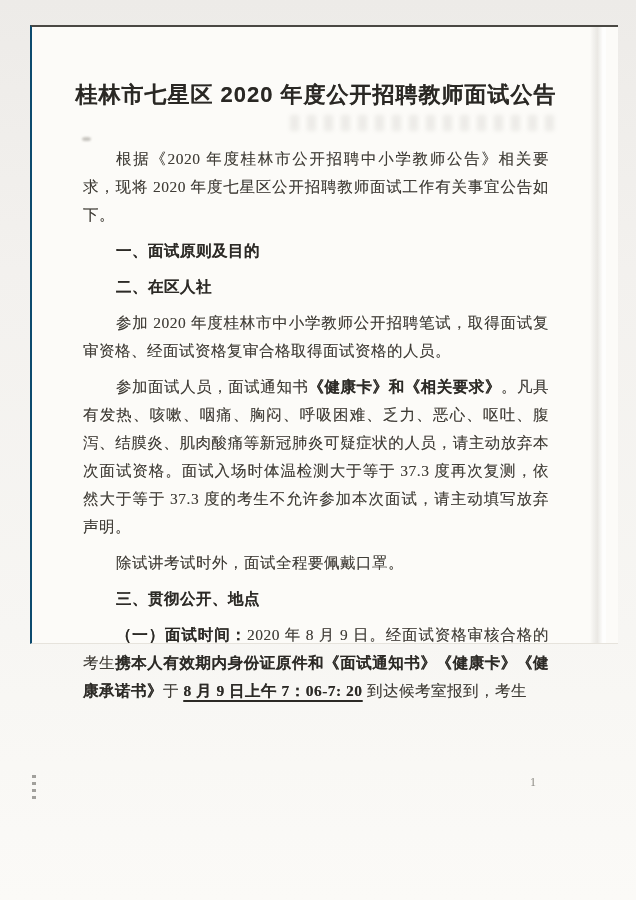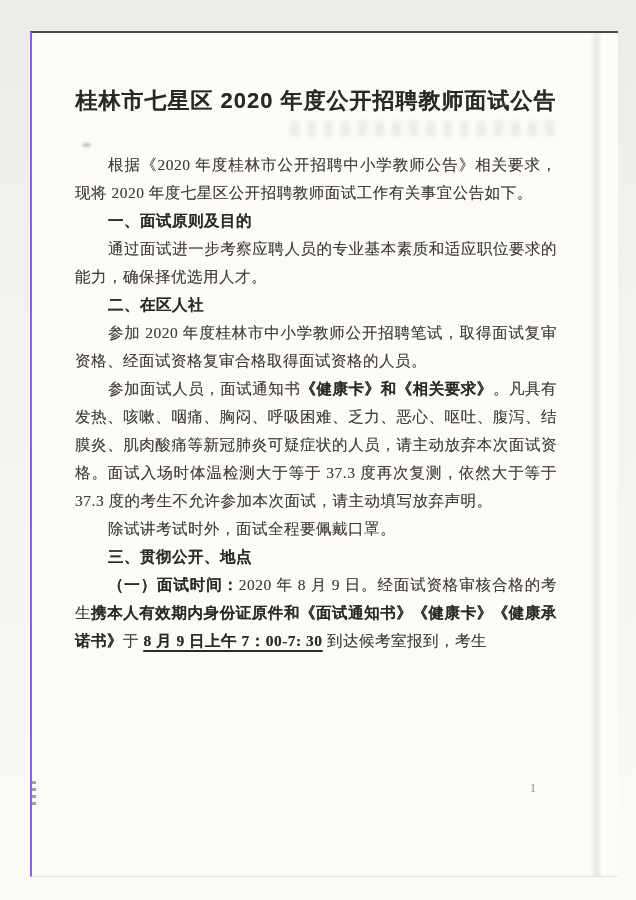--- a/index.html
+++ b/index.html
@@ -2,24 +2,24 @@
 <html><head>
 <meta charset="utf-8">
 <style>
   html,body{margin:0;padding:0;}
   body{
     width:636px;height:900px;overflow:hidden;position:relative;
     background:linear-gradient(180deg,#edebe8 0%,#f3f1ee 30%,#f7f6f3 70%,#fbfaf7 100%);
     font-family:"Liberation Serif","DejaVu Serif",serif;
   }
   .paper{
-    position:absolute;left:30px;top:31px;width:588px;height:846px;
+    position:absolute;left:30px;top:25px;width:588px;height:619px;
     background:#fcfbf8;
     border-top:2px solid #4a4843;
-    border-left:2px solid #8b5cf6;
+    border-left:2px solid #0c4a6e;
     border-bottom:1px solid #e6e3dc;
     box-sizing:border-box;
   }
   .fold-shade{
     position:absolute;top:0;bottom:0;right:12px;width:16px;
     background:linear-gradient(90deg,rgba(196,192,184,0) 0%,rgba(186,182,174,0.28) 45%,rgba(255,255,255,0.65) 80%);
     filter:blur(0.6px);
     pointer-events:none;
   }
   .ghost{
@@ -41,21 +41,21 @@
   }
   h1.doc-title{
     margin:0;padding:0;text-align:center;
     font-family:"Liberation Sans","DejaVu Sans",sans-serif;
     font-size:22px;line-height:30px;font-weight:700;
     letter-spacing:1px;color:#2a2824;
     text-shadow:0 0 .5px rgba(42,40,36,.55);
   }
   .doc-body{margin-top:35px;}
   .para{
-    margin:0;padding:0;
+    margin:8px;padding:0;
     font-size:15.5px;line-height:28px;letter-spacing:.5px;
     color:#403d37;text-align:justify;text-indent:33px;
     text-shadow:0 0 .4px rgba(64,61,55,.45);
   }
   .para.heading{
     font-family:Liberation Sans, sans-serif;
     font-weight:700;color:#2c2a26;text-align:left;
   }
   .seg.b{
     font-weight:700;color:#2c2a26;
@@ -80,24 +80,23 @@
   <div class="fold-shade"></div>
   <div class="ghost"></div>
   <div class="speck-a"></div>
   <div class="speck-b"></div>
 
   <div class="content">
     <h1 class="doc-title">桂林市七星区 2020 年度公开招聘教师面试公告</h1>
     <div class="doc-body" id="doc-paragraphs">
         <p class="para body"><span class="seg">根据《2020 年度桂林市公开招聘中小学教师公告》相关要求，现将 2020 年度七星区公开招聘教师面试工作有关事宜公告如下。</span></p>
         <p class="para heading"><span class="seg b">一、面试原则及目的</span></p>
-        <p class="para body"><span class="seg">通过面试进一步考察应聘人员的专业基本素质和适应职位要求的能力，确保择优选用人才。</span></p>
         <p class="para heading"><span class="seg b">二、在区人社</span></p>
         <p class="para body"><span class="seg">参加 2020 年度桂林市中小学教师公开招聘笔试，取得面试复审资格、经面试资格复审合格取得面试资格的人员。</span></p>
         <p class="para body"><span class="seg">参加面试人员，面试通知书</span><span class="seg b">《健康卡》和《相关要求》</span><span class="seg">。凡具有发热、咳嗽、咽痛、胸闷、呼吸困难、乏力、恶心、呕吐、腹泻、结膜炎、肌肉酸痛等新冠肺炎可疑症状的人员，请主动放弃本次面试资格。面试入场时体温检测大于等于 37.3 度再次复测，依然大于等于 37.3 度的考生不允许参加本次面试，请主动填写放弃声明。</span></p>
         <p class="para body"><span class="seg">除试讲考试时外，面试全程要佩戴口罩。</span></p>
         <p class="para heading"><span class="seg b">三、贯彻公开、地点</span></p>
-        <p class="para body"><span class="seg b">（一）面试时间：</span><span class="seg">2020 年 8 月 9 日。经面试资格审核合格的考生</span><span class="seg b">携本人有效期内身份证原件和《面试通知书》《健康卡》《健康承诺书》</span><span class="seg">于 </span><span class="seg b u">8 月 9 日上午 7：00-7: 30</span><span class="seg"> 到达候考室报到，考生</span></p>
+        <p class="para body"><span class="seg b">（一）面试时间：</span><span class="seg">2020 年 8 月 9 日。经面试资格审核合格的考生</span><span class="seg b">携本人有效期内身份证原件和《面试通知书》《健康卡》《健康承诺书》</span><span class="seg">于 </span><span class="seg b u">8 月 9 日上午 7：06-7: 20</span><span class="seg"> 到达候考室报到，考生</span></p>
       </div>
   </div>
 
   <div class="pagenum">1</div>
 </div>
 
 </body></html>

